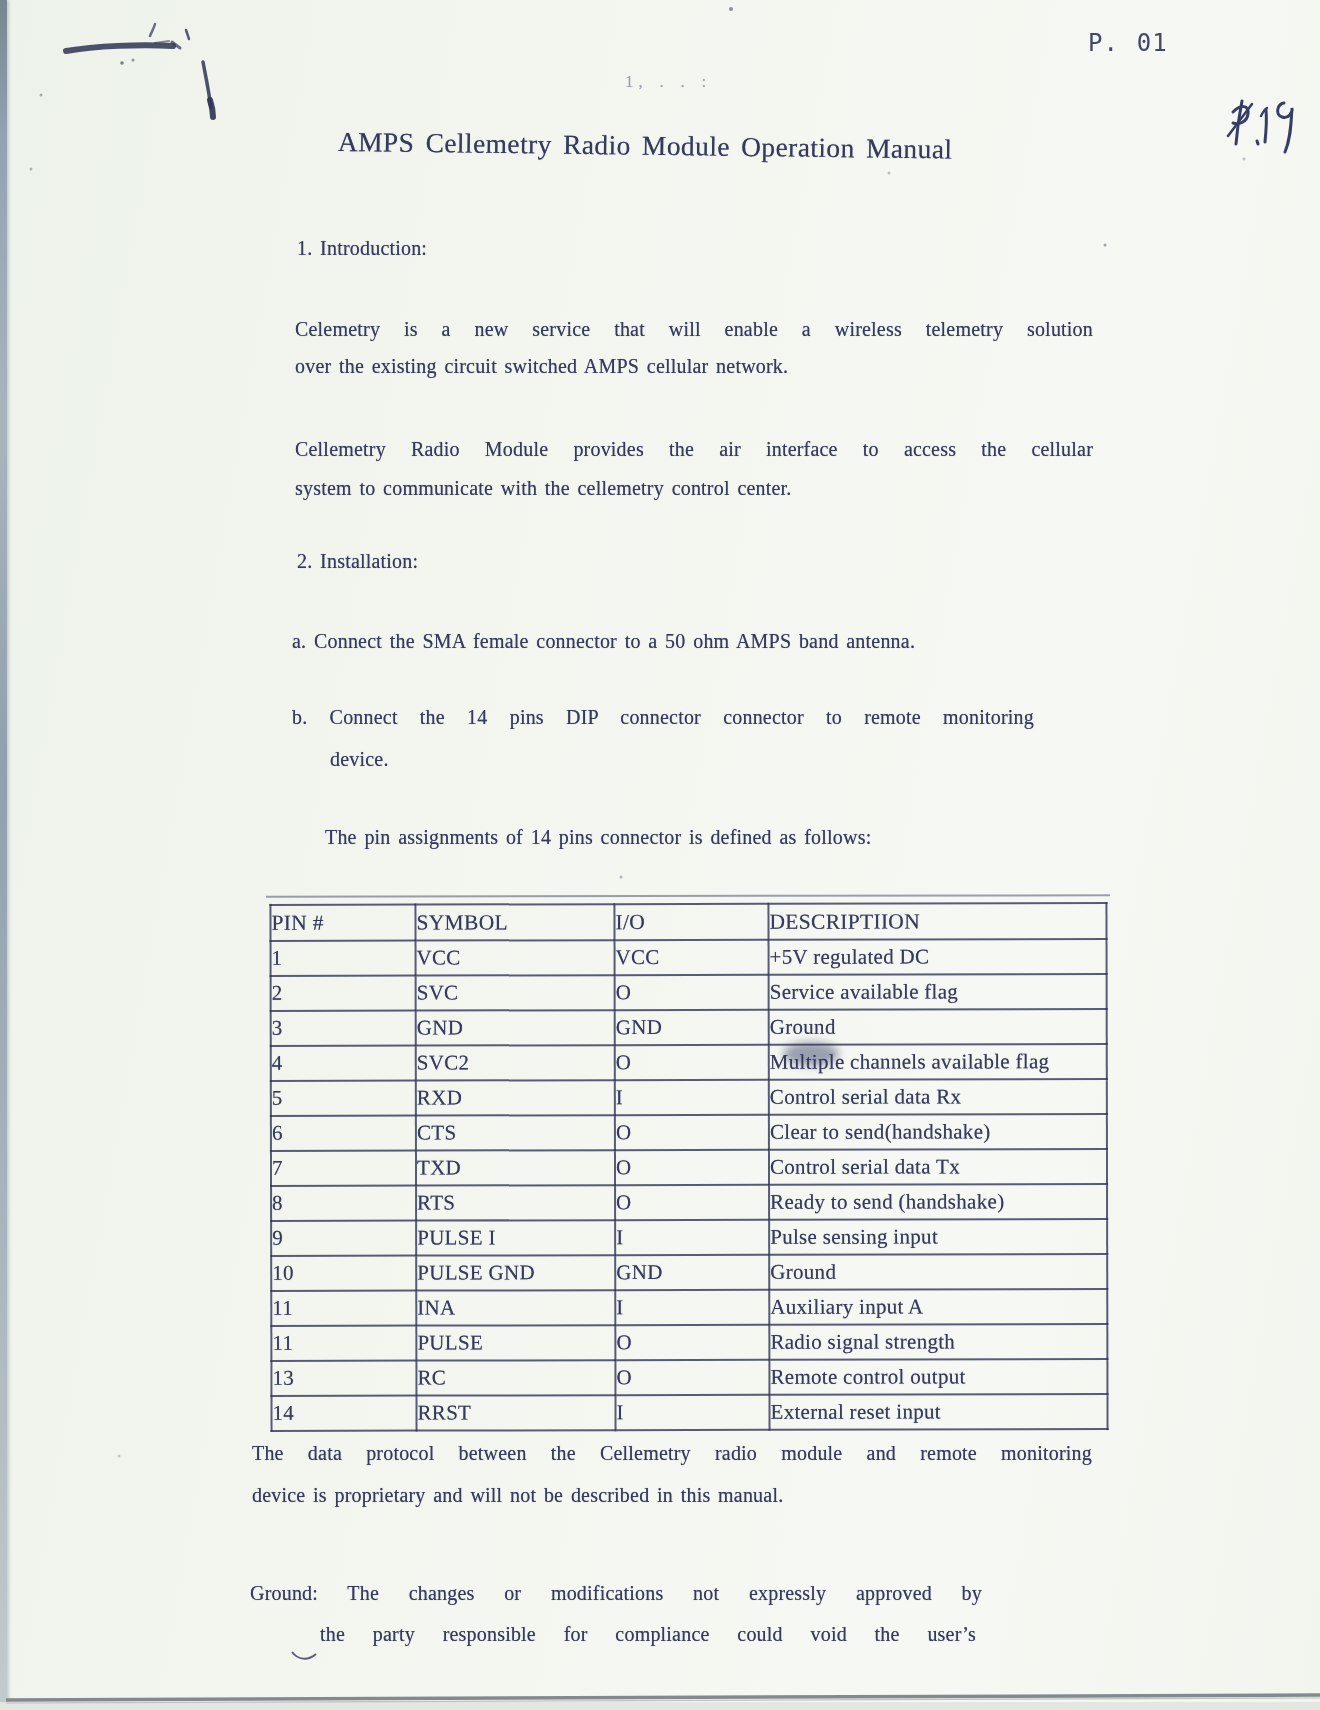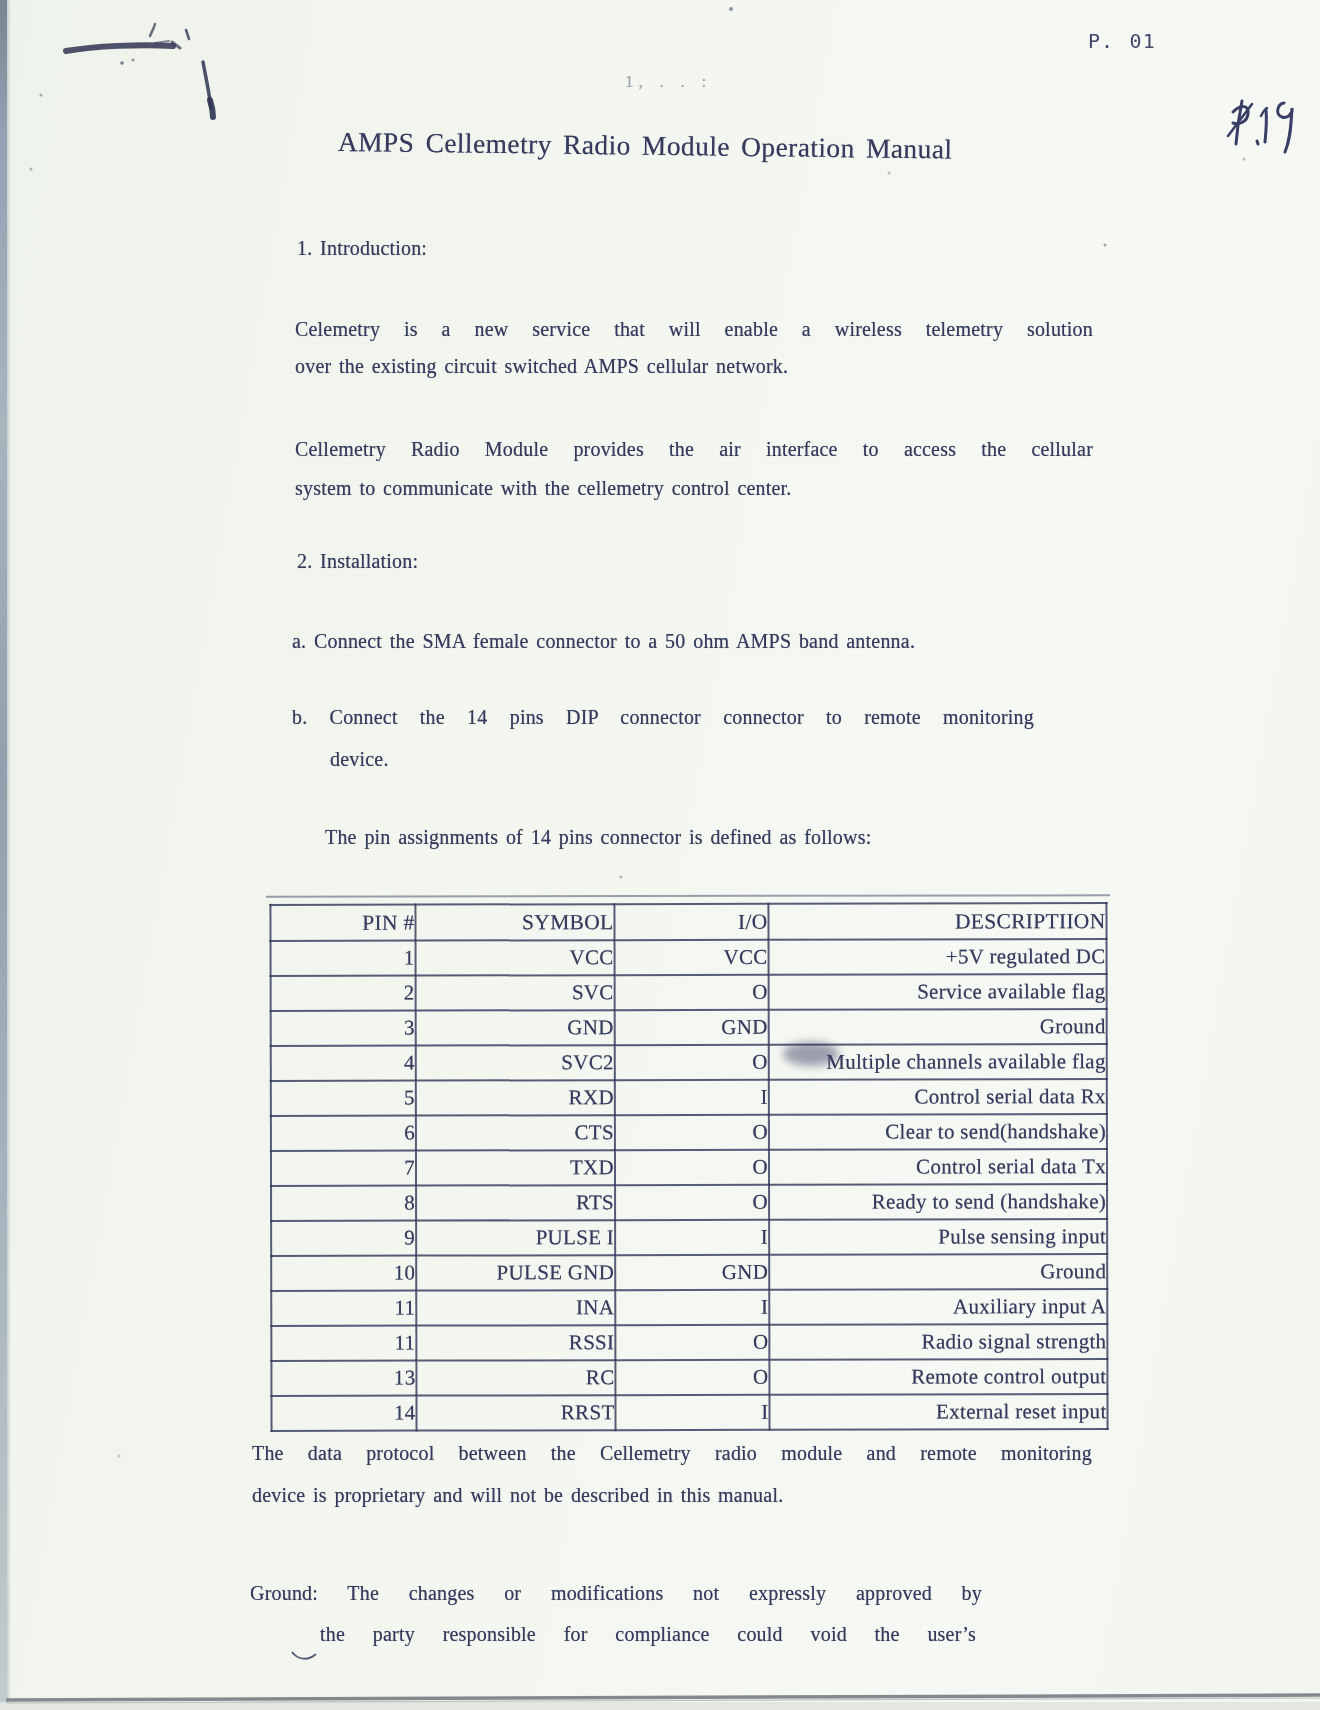--- a/index.html
+++ b/index.html
@@ -17,35 +17,35 @@
     position:absolute; font-size:20px; line-height:1.15; white-space:nowrap;
     letter-spacing:0.2px; word-spacing:2.5px;
     text-shadow: 0 0 0.7px rgba(54,59,94,0.65);
   }
   .j { white-space:normal; text-align:justify; text-align-last:justify; }
   .title {
     font-size:27.5px; letter-spacing:0.4px; word-spacing:4px;
     transform:rotate(0.7deg); transform-origin:left top;
   }
   .fax-num {
-    font-family:"DejaVu Sans Mono", monospace; font-size:20px; color:#41466b;
+    font-family:"DejaVu Sans Mono", monospace; font-size:24px; color:#41466b;
     letter-spacing:1px; text-shadow:none;
   }
   .faint { opacity:0.45; font-size:17px; letter-spacing:5px; }
   .table-topline {
     position:absolute; left:266px; top:895px; width:844px; height:2px;
     background:rgba(43,48,84,0.45); transform:rotate(-0.1deg);
   }
   .scan-table {
     position:absolute; left:270px; top:903px; width:836px;
     border-collapse:collapse; table-layout:fixed; transform:rotate(-0.12deg);
   }
   .scan-table th, .scan-table td {
     border:2px solid rgba(43,48,84,0.78);
-    font-weight:normal; text-align:right; padding:0;
+    font-weight:normal; text-align:left; padding:0;
     height:33px; font-size:21px; color:#363b5e;
     letter-spacing:0.3px; overflow:hidden;
     text-shadow: 0 0 0.7px rgba(54,59,94,0.6);
   }
   .scan-table th { height:34px; font-size:21.5px; }
   .smudge {
     position:absolute; left:783px; top:1042px; width:56px; height:24px;
     background:rgba(45,50,90,0.45); filter:blur(4px); border-radius:50%;
   }
   .overlay { position:absolute; left:0; top:0; width:1320px; height:1710px; pointer-events:none; }
@@ -172,21 +172,21 @@
           <td>Ground</td>
         </tr>
         <tr>
           <td>11</td>
           <td>INA</td>
           <td>I</td>
           <td>Auxiliary input A</td>
         </tr>
         <tr>
           <td>11</td>
-          <td>RSSI</td>
+          <td>PULSE</td>
           <td>O</td>
           <td>Radio signal strength</td>
         </tr>
         <tr>
           <td>13</td>
           <td>RC</td>
           <td>O</td>
           <td>Remote control output</td>
         </tr>
         <tr>

